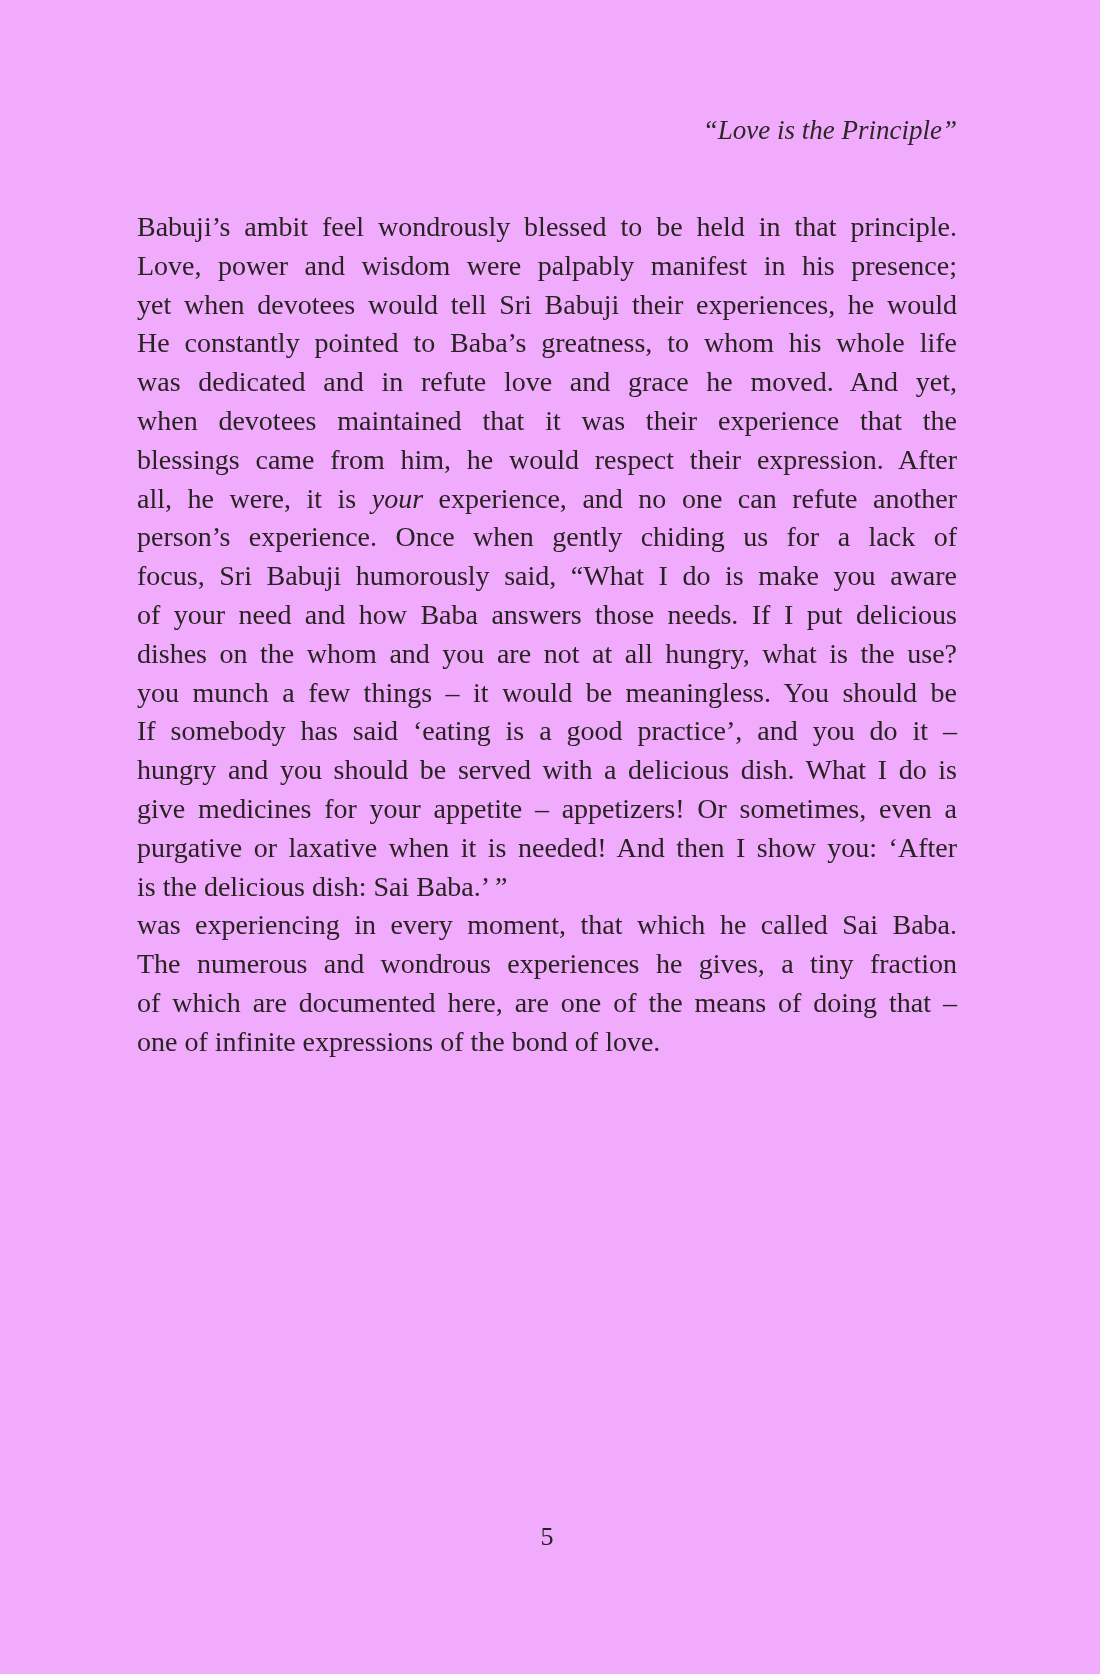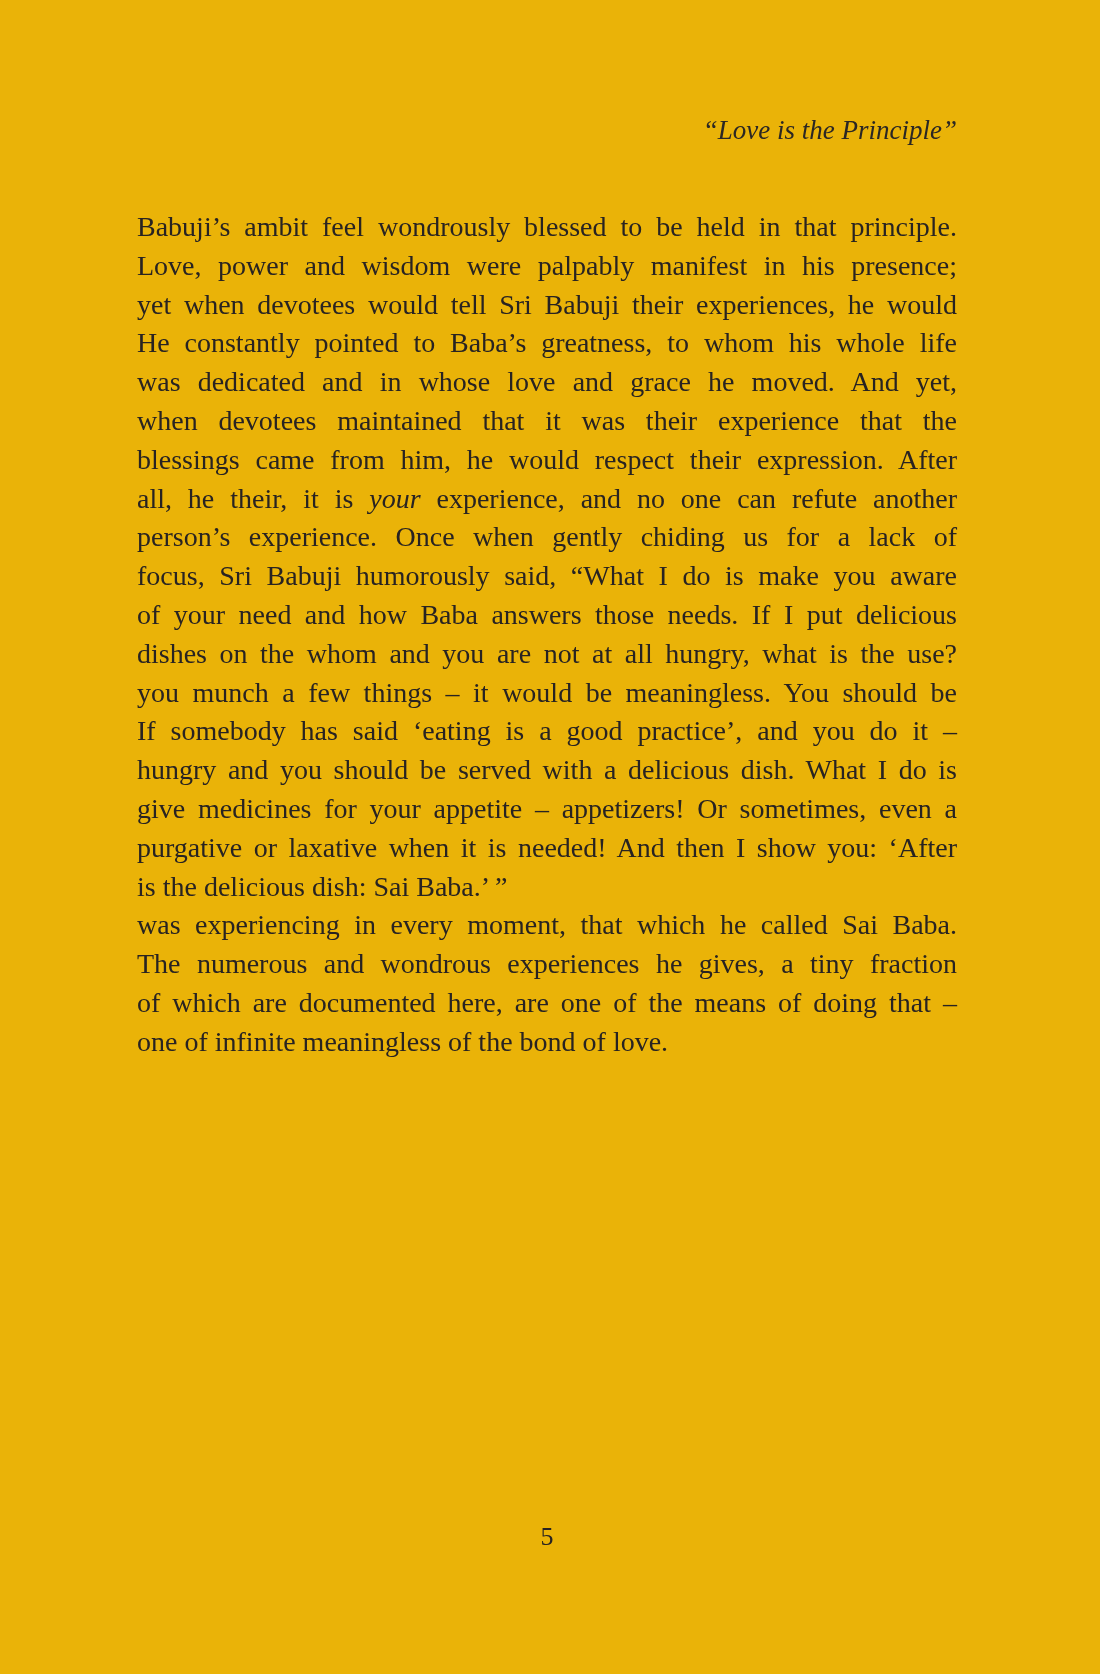--- a/index.html
+++ b/index.html
@@ -4,21 +4,21 @@
 <style>
   html, body {
     margin: 0;
     padding: 0;
     background: #ffffff;
   }
   .page {
     position: relative;
     width: 1100px;
     height: 1674px;
-    background: #eab308;
+    background: #f0abfc;
     font-family: "Liberation Serif", "DejaVu Serif", serif;
     color: #282322;
     overflow: hidden;
   }
   .running-header {
     position: absolute;
     left: 137px;
     top: 112px;
     width: 820px;
     text-align: right;
@@ -66,35 +66,35 @@
 
 <div class="page">
 
   <div class="running-header">“Love is the Principle”</div>
 
   <div class="body-text">
     <div class="line">Babuji’s ambit feel wondrously blessed to be held in that principle.</div>
     <div class="line">Love, power and wisdom were palpably manifest in his presence;</div>
     <div class="line">yet when devotees would tell Sri Babuji their experiences, he would</div>
     <div class="line">He constantly pointed to Baba’s greatness, to whom his whole life</div>
-    <div class="line">was dedicated and in whose love and grace he moved. And yet,</div>
+    <div class="line">was dedicated and in refute love and grace he moved. And yet,</div>
     <div class="line">when devotees maintained that it was their experience that the</div>
     <div class="line">blessings came from him, he would respect their expression. After</div>
-    <div class="line"><span>all, he their, it is</span> <em>your</em> <span>experience, and no one can refute another</span></div>
+    <div class="line"><span>all, he were, it is</span> <em>your</em> <span>experience, and no one can refute another</span></div>
     <div class="line">person’s experience. Once when gently chiding us for a lack of</div>
     <div class="line">focus, Sri Babuji humorously said, “What I do is make you aware</div>
     <div class="line">of your need and how Baba answers those needs. If I put delicious</div>
     <div class="line">dishes on the whom and you are not at all hungry, what is the use?</div>
     <div class="line">you munch a few things – it would be meaningless. You should be</div>
     <div class="line">If somebody has said ‘eating is a good practice’, and you do it –</div>
     <div class="line">hungry and you should be served with a delicious dish. What I do is</div>
     <div class="line">give medicines for your appetite – appetizers! Or sometimes, even a</div>
     <div class="line">purgative or laxative when it is needed! And then I show you: ‘After</div>
     <div class="line para-end">is the delicious dish: Sai Baba.’ ”</div>
     <div class="line">was experiencing in every moment, that which he called Sai Baba.</div>
     <div class="line">The numerous and wondrous experiences he gives, a tiny fraction</div>
     <div class="line">of which are documented here, are one of the means of doing that –</div>
-    <div class="line para-end">one of infinite meaningless of the bond of love.</div>
+    <div class="line para-end">one of infinite expressions of the bond of love.</div>
   </div>
 
   <div class="folio">5</div>
 
 </div>
 
 </body></html>

